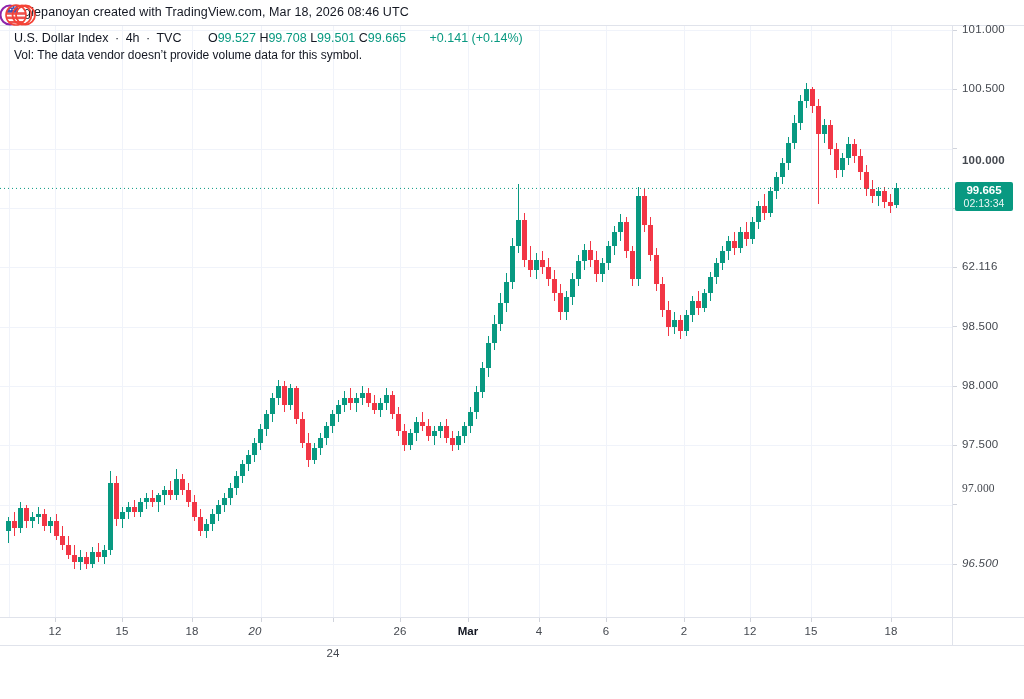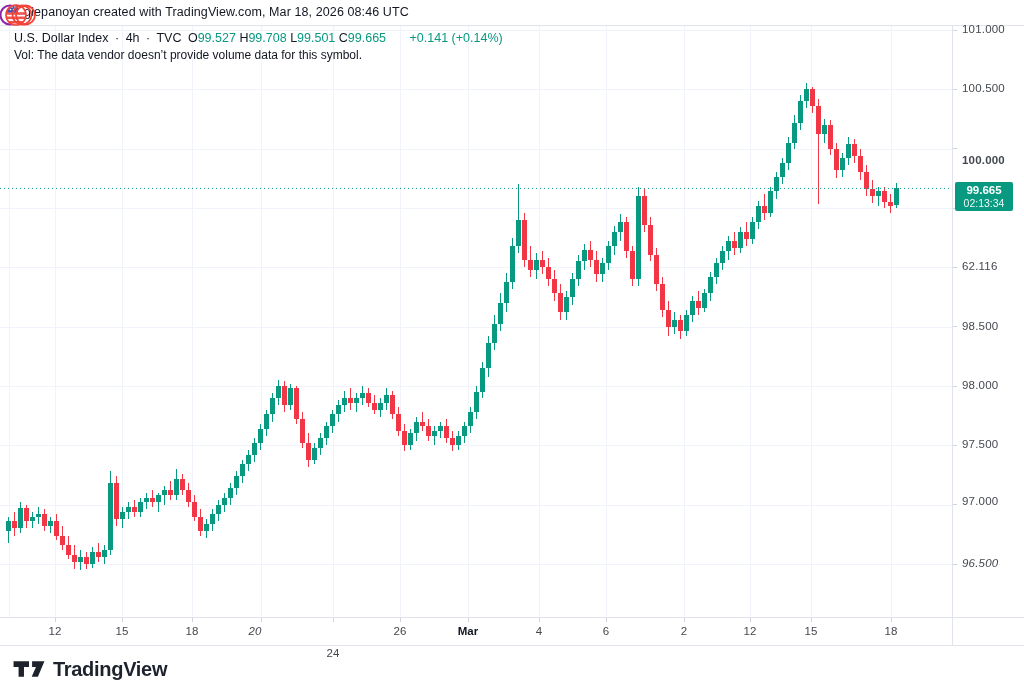--- a/index.html
+++ b/index.html
@@ -17,21 +17,21 @@
   .pane-border-right{position:absolute;left:952px;top:25px;width:1px;height:620px;background:#e0e3eb;}
   .chart-pane{position:absolute;left:0;top:0;width:952px;height:617px;}
   .chart-pane svg{position:absolute;left:0;top:0;}
   .legend{
     position:absolute;left:14px;top:31px;font-size:12.5px;color:#131722;white-space:nowrap;
   }
   .legend .row2{margin-top:3px;font-size:12px;}
   .legend .val{color:#089981;}
   .legend .chg{color:#089981;margin-left:20px;}
   .legend .tok{margin-right:3px;text-align:right;}
-  .legend .ohlc{margin-left:0;}
+  .legend .ohlc{margin-left:20px;}
   .price-axis{position:absolute;left:953px;top:25px;width:71px;height:620px;}
   .price-label{
     position:absolute;left:9px;font-size:11.5px;color:#44484f;letter-spacing:.2px;
   }
   .price-tick{position:absolute;left:0;width:4px;height:1px;background:#d1d4dc;}
   .price-badge{
     position:absolute;left:2px;top:157px;width:58px;height:29px;background:#089981;border-radius:2px;
     color:#ffffff;text-align:center;z-index:5;padding-top:1px;box-sizing:border-box;
   }
   .price-badge .p{font-size:11.5px;font-weight:700;line-height:14px;}
@@ -441,21 +441,21 @@
       <div class="price-label" style="top: 176px;">99.500</div>
       <div class="price-tick" style="top: 241.834px;"></div>
       <div class="price-label" style="top: 235.334px;">62.116</div>
       <div class="price-tick" style="top: 301.168px;"></div>
       <div class="price-label" style="top: 294.668px;">98.500</div>
       <div class="price-tick" style="top: 360.501px;"></div>
       <div class="price-label" style="top: 354.001px;">98.000</div>
       <div class="price-tick" style="top: 419.834px;"></div>
       <div class="price-label" style="top: 413.334px;">97.500</div>
       <div class="price-tick" style="top: 479.168px;"></div>
-      <div class="price-label" style="top: 470px;">97.000</div>
+      <div class="price-label" style="top: 457px; font-family: Liberation Serif, serif;">97.000</div>
       <div class="price-tick" style="top: 538.501px;"></div>
       <div class="price-label" style="top: 532.001px; font-style: italic;">96.500</div>
     </div>
 
   <div class="time-axis">
       <div class="time-tick" style="left: 55px;"></div>
       <span class="time-label" style="left: 55px;">12</span>
       <div class="time-tick" style="left: 122px;"></div>
       <span class="time-label" style="left: 122px;">15</span>
       <div class="time-tick" style="left: 192px;"></div>
@@ -475,21 +475,14 @@
       <div class="time-tick" style="left: 684px;"></div>
       <span class="time-label" style="left: 684px;">2</span>
       <div class="time-tick" style="left: 750px;"></div>
       <span class="time-label" style="left: 750px;">12</span>
       <div class="time-tick" style="left: 811px;"></div>
       <span class="time-label" style="left: 811px;">15</span>
       <div class="time-tick" style="left: 891px;"></div>
       <span class="time-label" style="left: 891px;">18</span>
     </div>
 
-  <div class="footer">
-    <svg width="34" height="26" viewBox="0 0 44 26">
-      <path d="M2 3 H22 V10.5 H15.5 V23 H8.5 V10.5 H2 Z" fill="#1e222d"></path>
-      <path d="M26 3 H42 L33.5 23 H25.5 L31 10.5 H26 Z" fill="#1e222d"></path>
-    </svg>
-    <span class="brand-text">TradingView</span>
-  </div>
 
 </div>
 
 </body></html>

